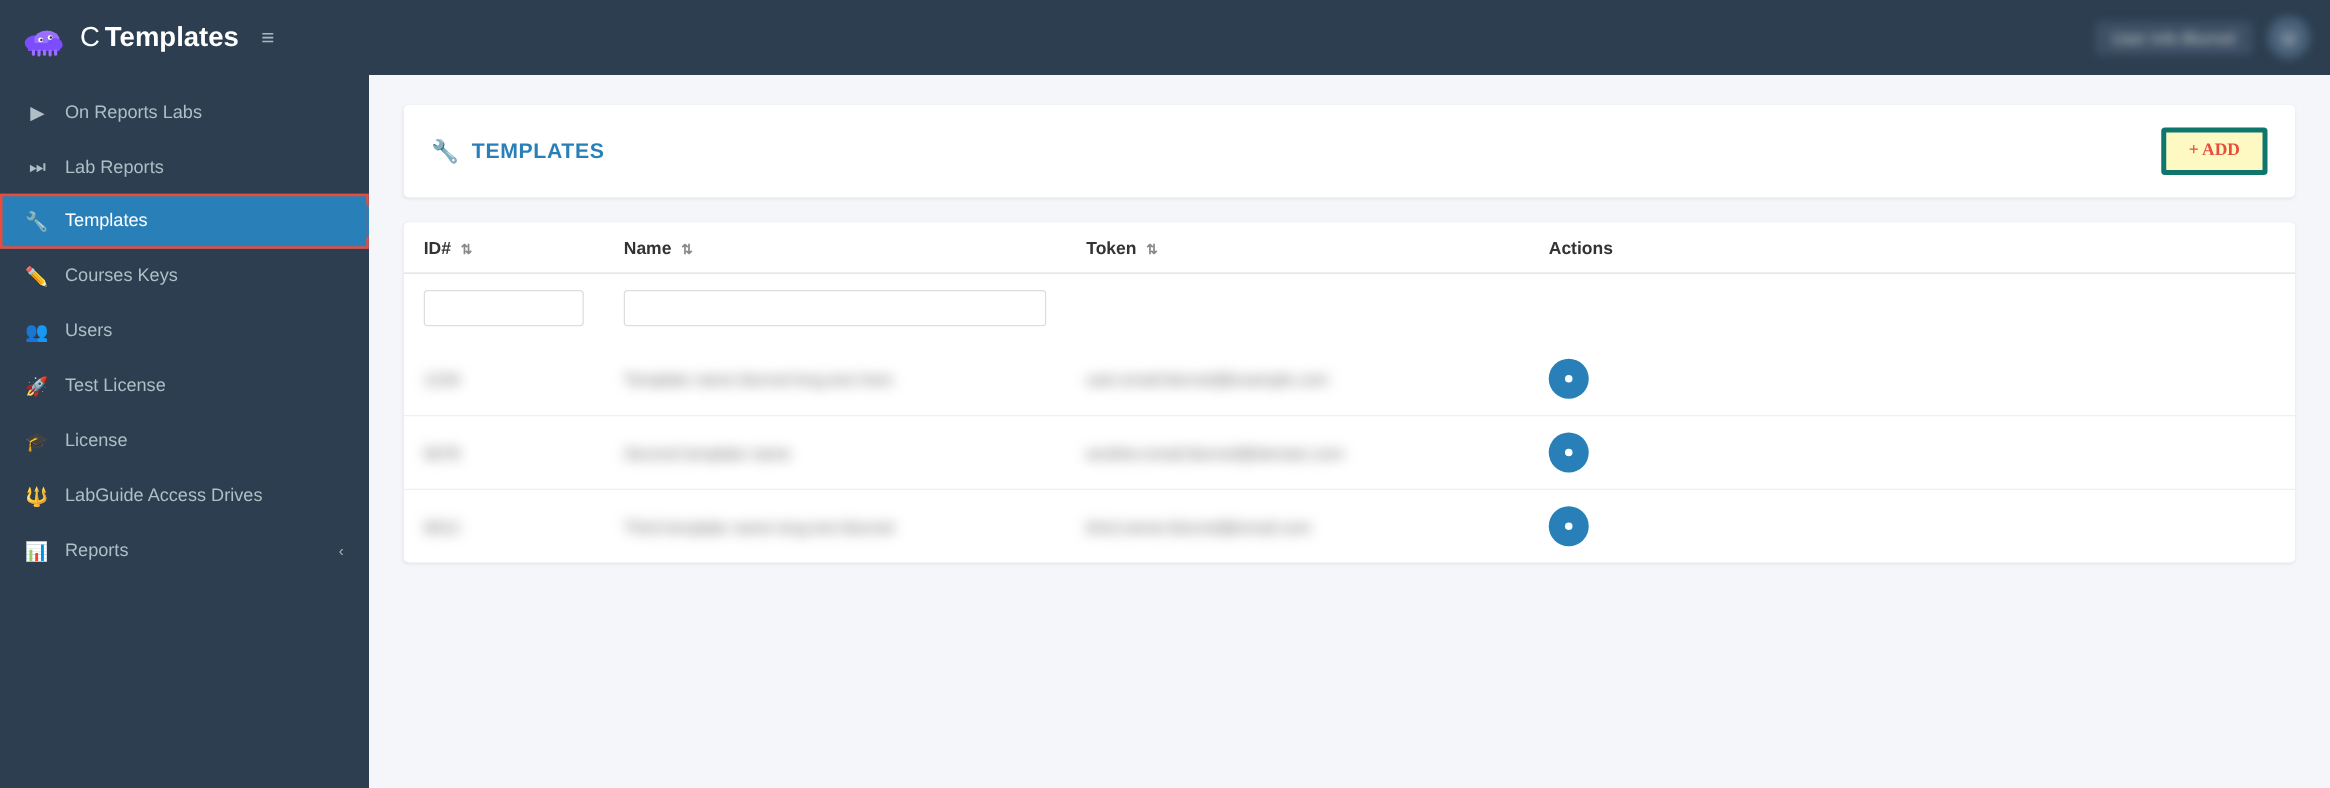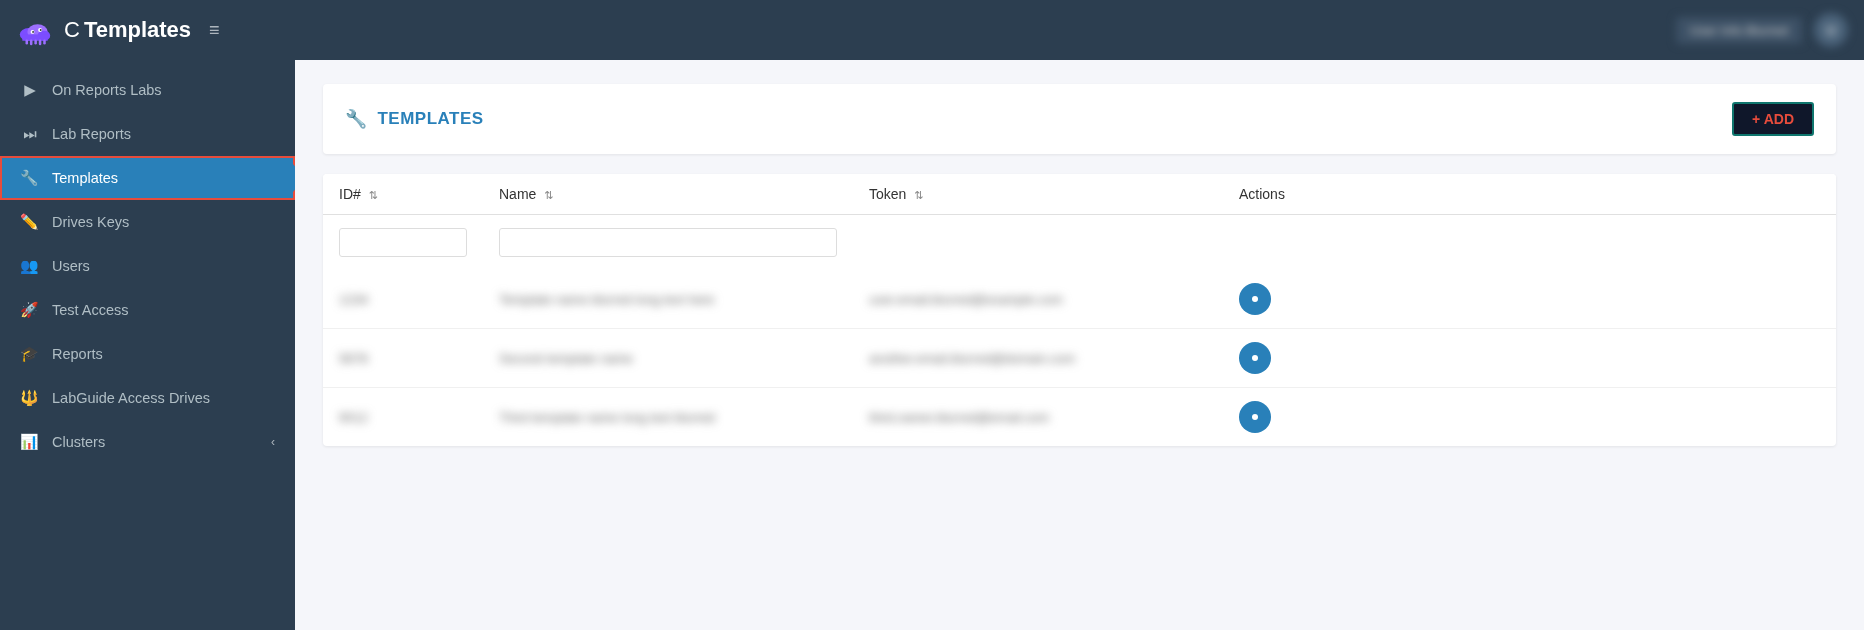--- a/index.html
+++ b/index.html
@@ -141,49 +141,50 @@
       color: #5dade2;
       font-size: 18px;
     }
     .page-title {
       font-size: 17px;
       font-weight: 700;
       color: #2980b9;
       letter-spacing: 0.5px;
     }
     .add-button {
-      border: 2px solid #0f766e;
+      border: 4px solid #0f766e;
       color: #e74c3c;
-      background: #0f172a;
+      background: #fef9c3;
       padding: 7px 18px;
       font-size: 14px;
       font-weight: 600;
       cursor: pointer;
       border-radius: 3px;
       display: flex;
       align-items: center;
       gap: 6px;
+      font-family: Liberation Serif, serif;
     }
 
     
     .table-container {
       background: white;
       border-radius: 4px;
       box-shadow: 0 1px 3px rgba(0,0,0,0.08);
       overflow: hidden;
     }
     .data-table {
       width: 100%;
       border-collapse: collapse;
     }
     .data-table th {
       padding: 12px 16px;
       text-align: left;
       font-size: 14px;
-      font-weight: 400;
+      font-weight: 700;
       color: #333;
       border-bottom: 1px solid #e0e0e0;
       background: white;
     }
     .data-table th .sort-icon {
       font-size: 11px;
       color: #888;
       margin-left: 4px;
     }
     .filter-row td {
@@ -281,41 +282,41 @@
     <div class="sidebar-item">
       <span class="sidebar-icon">⏭</span>
       <span>Lab Reports</span>
     </div>
     <div class="sidebar-item active active-border">
       <span class="sidebar-icon">🔧</span>
       <span>Templates</span>
     </div>
     <div class="sidebar-item">
       <span class="sidebar-icon">✏️</span>
-      <span>Drives Keys</span>
+      <span>Courses Keys</span>
     </div>
     <div class="sidebar-item">
       <span class="sidebar-icon">👥</span>
       <span>Users</span>
     </div>
     <div class="sidebar-item">
       <span class="sidebar-icon">🚀</span>
-      <span>Test Access</span>
+      <span>Test License</span>
     </div>
     <div class="sidebar-item">
       <span class="sidebar-icon">🎓</span>
-      <span>Reports</span>
+      <span>License</span>
     </div>
     <div class="sidebar-item">
       <span class="sidebar-icon">🔱</span>
       <span>LabGuide Access Drives</span>
     </div>
     <div class="sidebar-item">
       <span class="sidebar-icon">📊</span>
-      <span>Clusters</span>
+      <span>Reports</span>
       <span style="margin-left:auto;color:#adb5bd;font-size:12px;">‹</span>
     </div>
   </nav>
 
   <main class="main-content">
 
     <div class="page-header">
       <div class="page-title-area">
         <span class="page-title-icon">🔧</span>
         <h1 class="page-title">TEMPLATES</h1>

